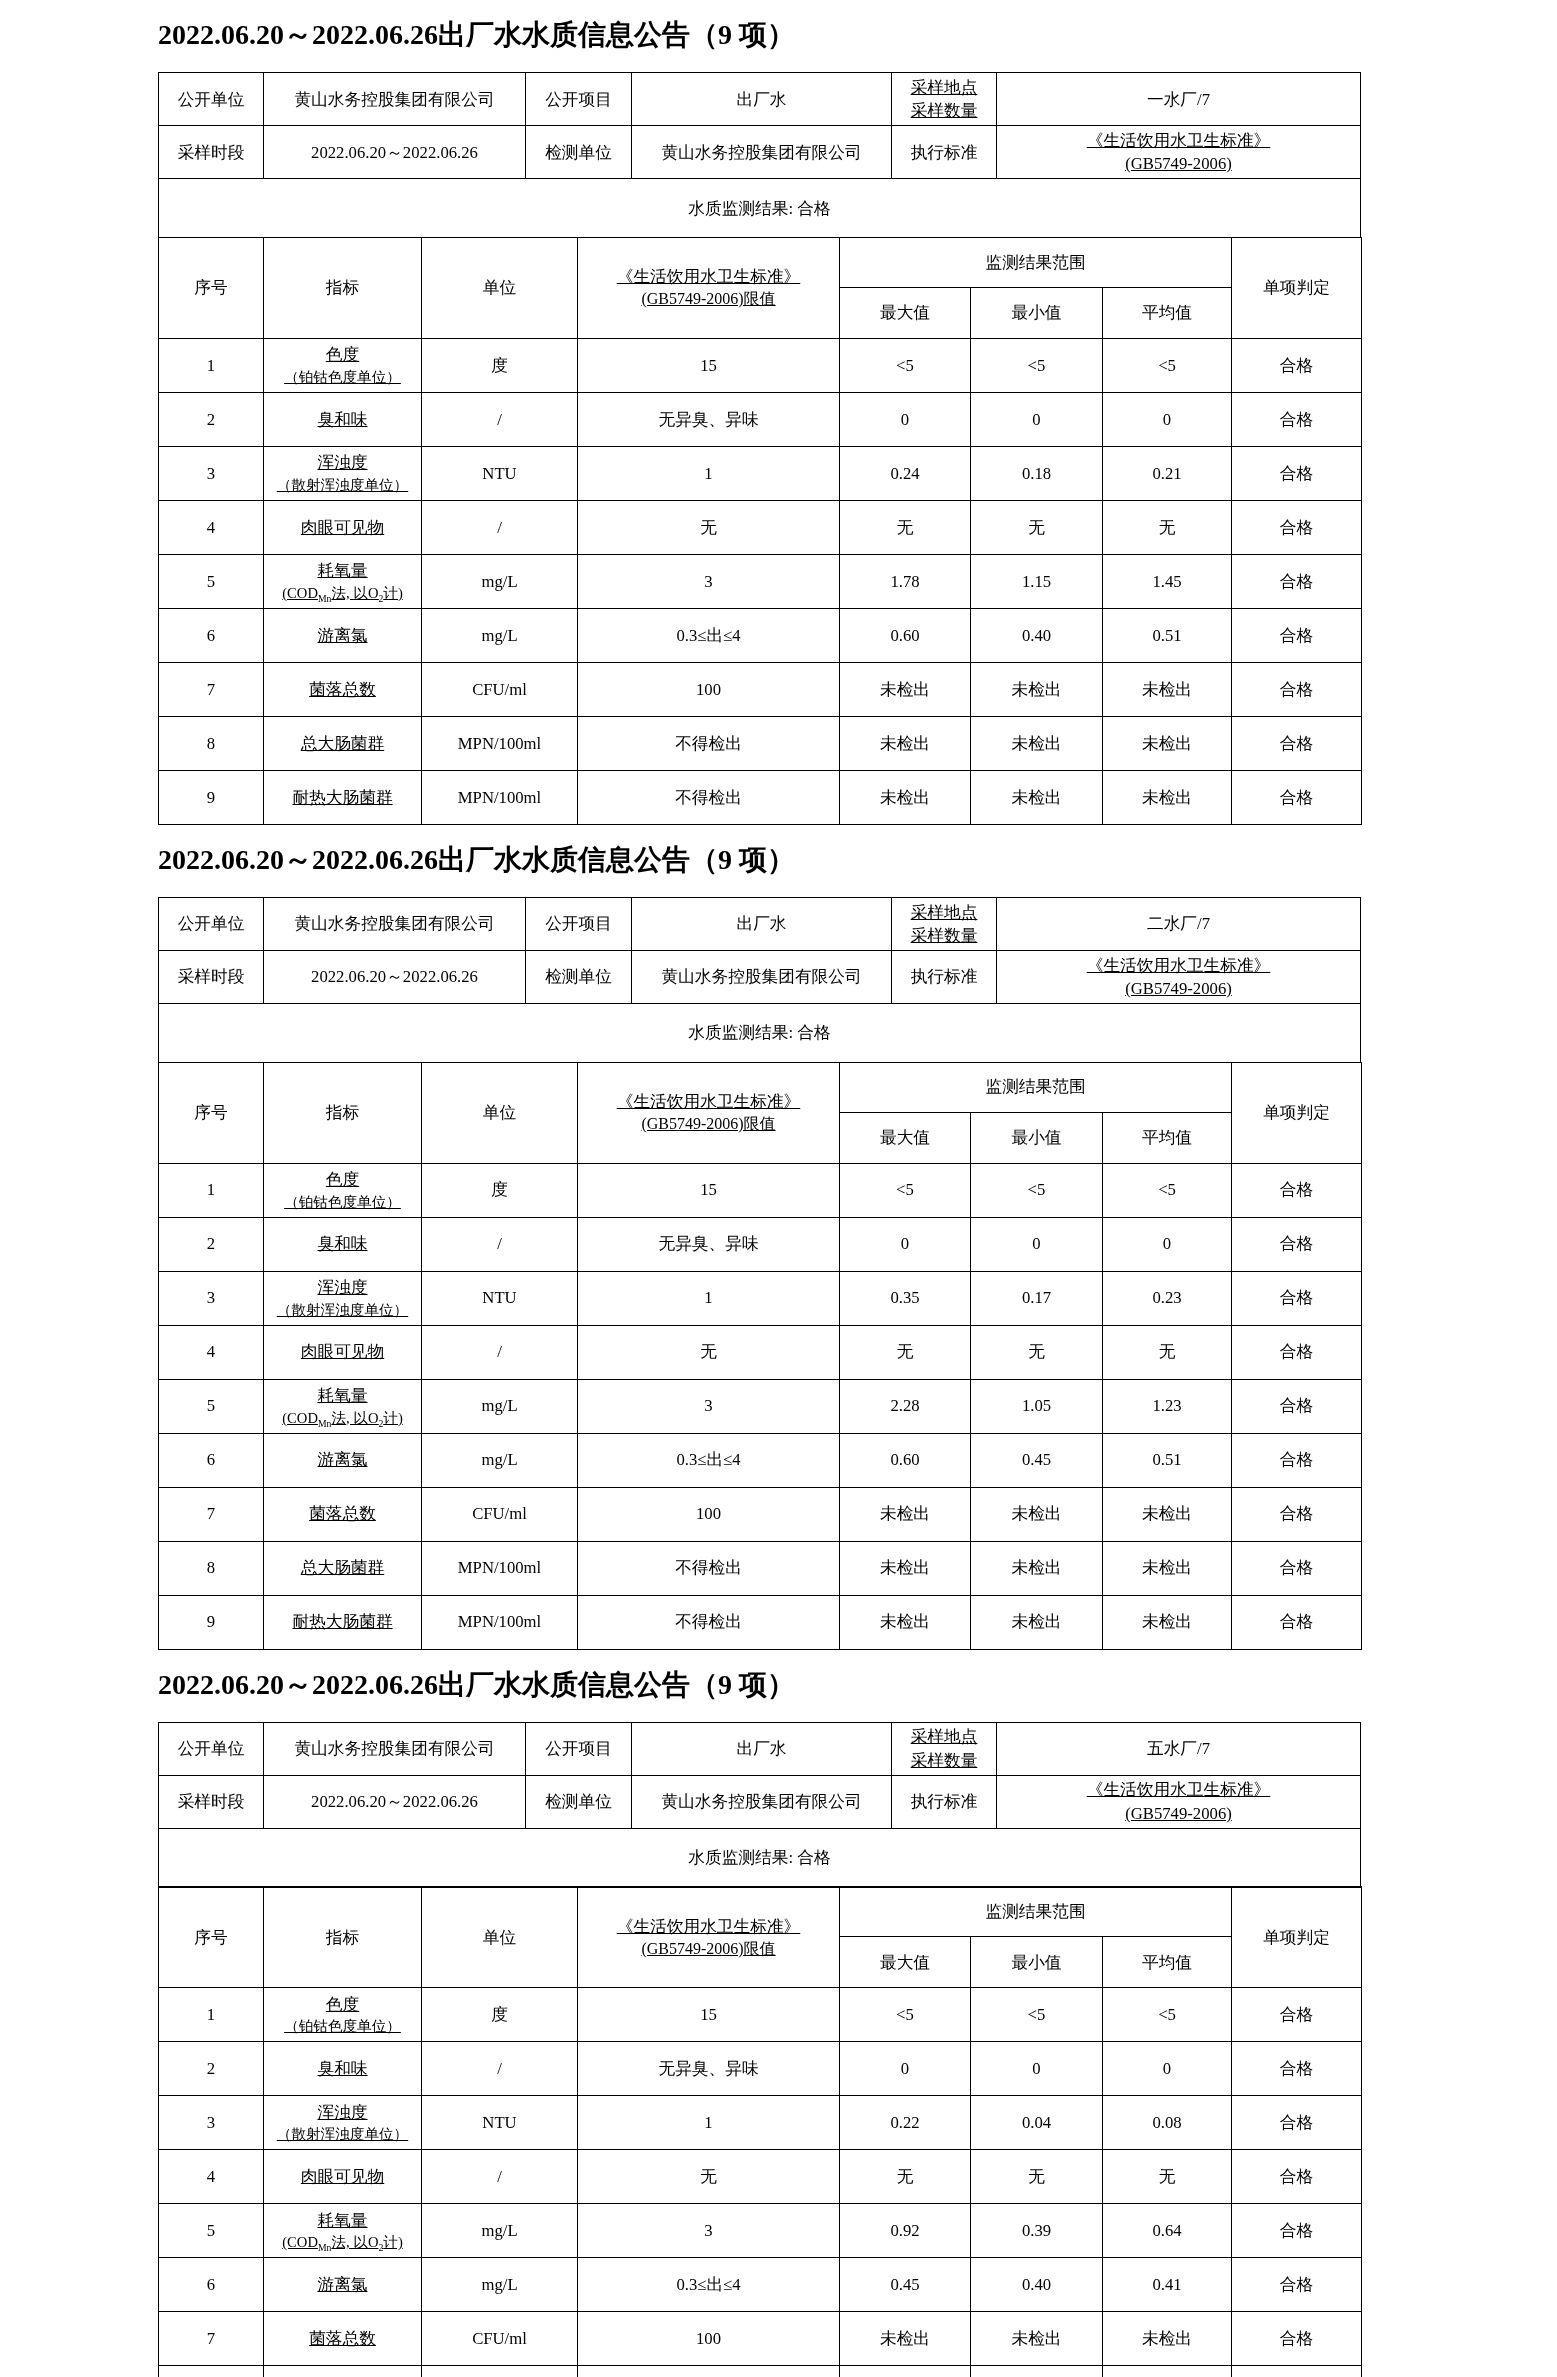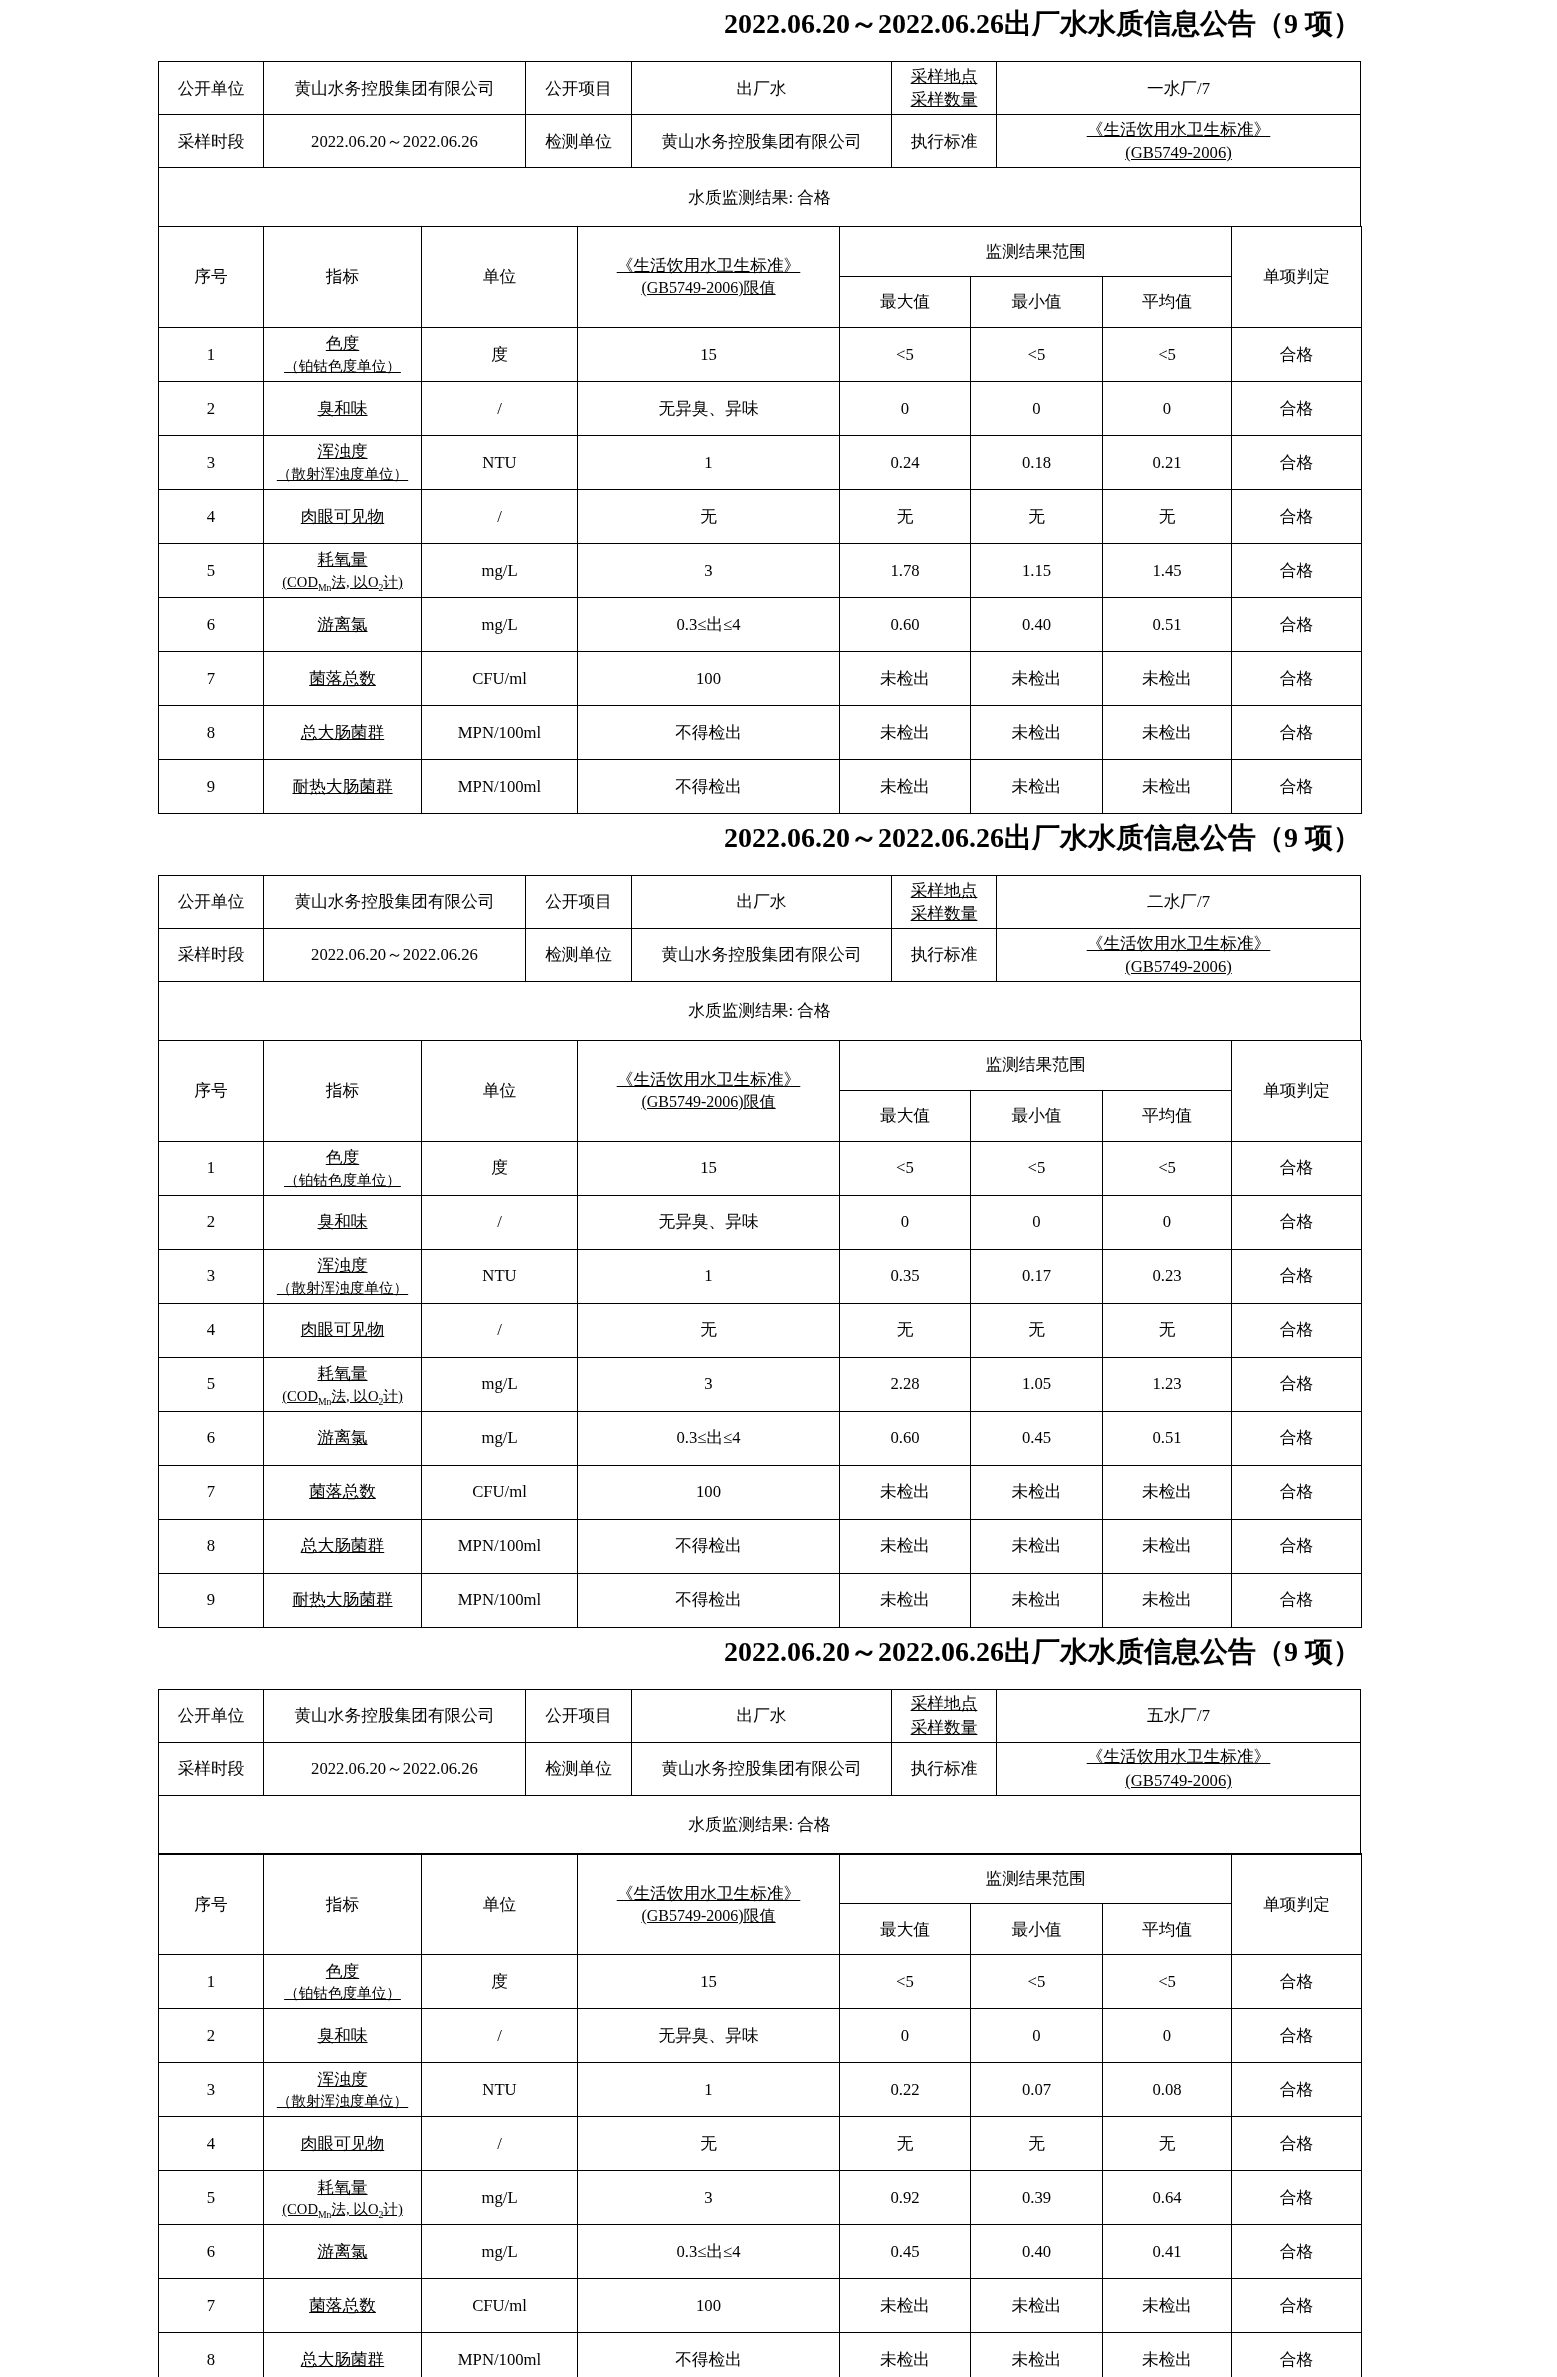--- a/index.html
+++ b/index.html
@@ -1,18 +1,18 @@
 <!DOCTYPE html>
 <html style="font-size:11px"><head>
 <meta charset="utf-8">
 <style>
   html,body{margin:0;padding:0;background:#ffffff;color:#000;}
   body{width:1558px;font-family:"Liberation Serif","DejaVu Serif",serif;}
   .block{width:1558px;}
-  .title{width:1203px;margin:8px 0 21px 158px;text-align:right;
+  .title{width:1203px;margin:19px 0 21px 158px;text-align:left;
          font-size:28px;font-weight:700;line-height:1.15;}
   table{border-collapse:collapse;table-layout:fixed;width:1203px;margin-left:158px;
         border:1.4px solid #000;}
   td{border:0.7px solid #000;text-align:center;vertical-align:middle;
      font-size:16.7px;line-height:1.4;padding:0;overflow:hidden;}
   .info-table .r-info td{height:52px;}
   .info-table .r-result td{height:58px;text-align:center;}
   .main-table{margin-top:-1.4px;}
   .main-table td{border-top:1.4px solid #000;border-bottom:1.4px solid #000;
                  border-left:0.7px solid #000;border-right:0.7px solid #000;}
@@ -517,21 +517,21 @@
 
   <tr class="r-data">
     <td>3</td>
     <td class="two-line">
               <div class="ind-line1">浑浊度</div>
               <div class="ind-line2">（散射浑浊度单位）</div>
             </td>
     <td>NTU</td>
     <td>1</td>
     <td>0.22</td>
-    <td>0.07</td>
+    <td>0.04</td>
     <td>0.08</td>
     <td>合格</td>
   </tr>
 
   <tr class="r-data">
     <td>4</td>
     <td class="two-line">
               <div class="ind-line1">肉眼可见物</div>
             </td>
     <td>/</td>

